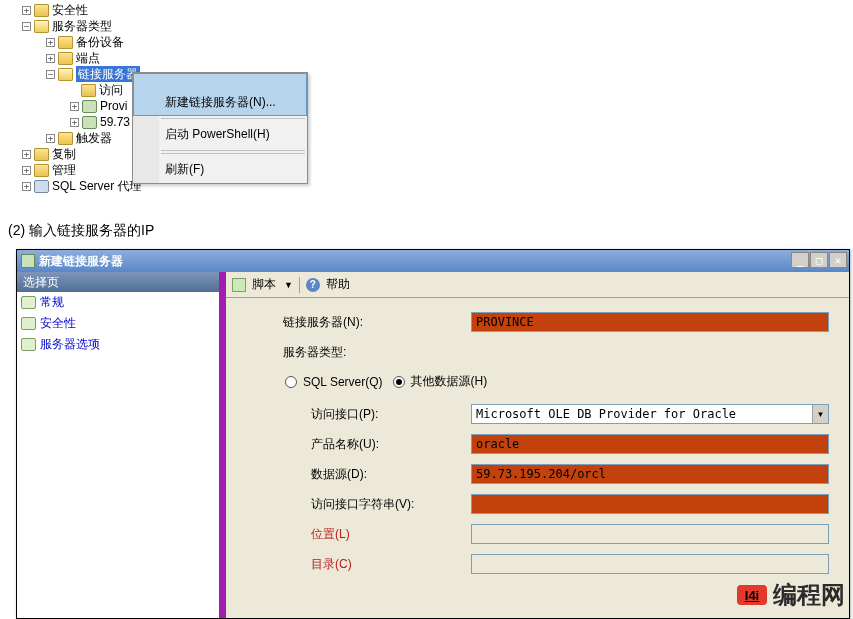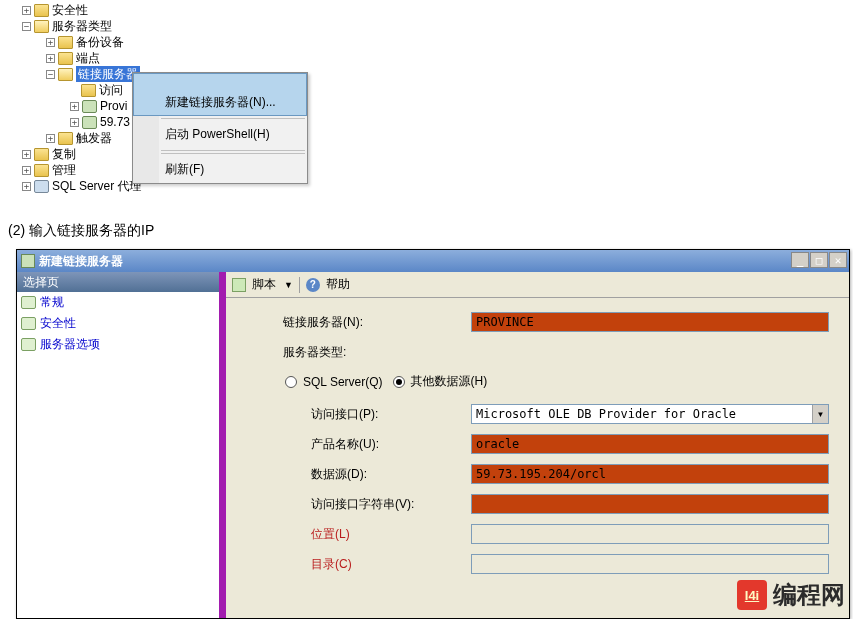--- a/index.html
+++ b/index.html
@@ -48,21 +48,21 @@
 .select-input .sel-text { flex: 1; padding: 2px 4px; font-family: monospace; }
 .select-input .sel-btn { width: 16px; background: #d4d0c8; border-left: 1px solid #a0a0a0; display: flex; align-items: center; justify-content: center; font-size: 8px; }
 .radio-group { display: flex; flex-direction: row; gap: 10px; margin: 4px 0 14px 2px; }
 .radio-item { display: flex; align-items: center; gap: 6px; }
 .radio { width: 12px; height: 12px; border: 1px solid #555; border-radius: 50%; display: flex; align-items: center; justify-content: center; background: #fff; }
 .radio .dot { width: 6px; height: 6px; background: #000; border-radius: 50%; }
 .sub-form { margin-left: 28px; }
 .sub-form .form-row { margin-bottom: 10px; }
 .disabled-label { color: #b91c1c; }
 .watermark { position: absolute; right: 8px; bottom: 8px; display: flex; align-items: center; gap: 6px; }
-.watermark .wm-logo { width: 30px; height: 30px; background: #e3382c; border-radius: 4px; display: flex; align-items: center; justify-content: center; color: #fef9c3; font-weight: bold; font-size: 13px; font-family: Arial; text-decoration: underline; }
+.watermark .wm-logo { width: 30px; height: 20px; background: #e3382c; border-radius: 4px; display: flex; align-items: center; justify-content: center; color: #000000; font-weight: bold; font-size: 13px; font-family: Arial; text-decoration: underline; }
 .watermark .wm-text { font-size: 24px; font-weight: bold; color: #2b2b2b; font-family: "Microsoft YaHei", sans-serif; }
 </style>
 </head>
 <body>
 
 <div class="tree">
   <div class="tree-row">
     <span class="indent" style="width:16px"></span>
       <span class="expander">+</span>
       <span class="folder-icon folder-closed"></span>

